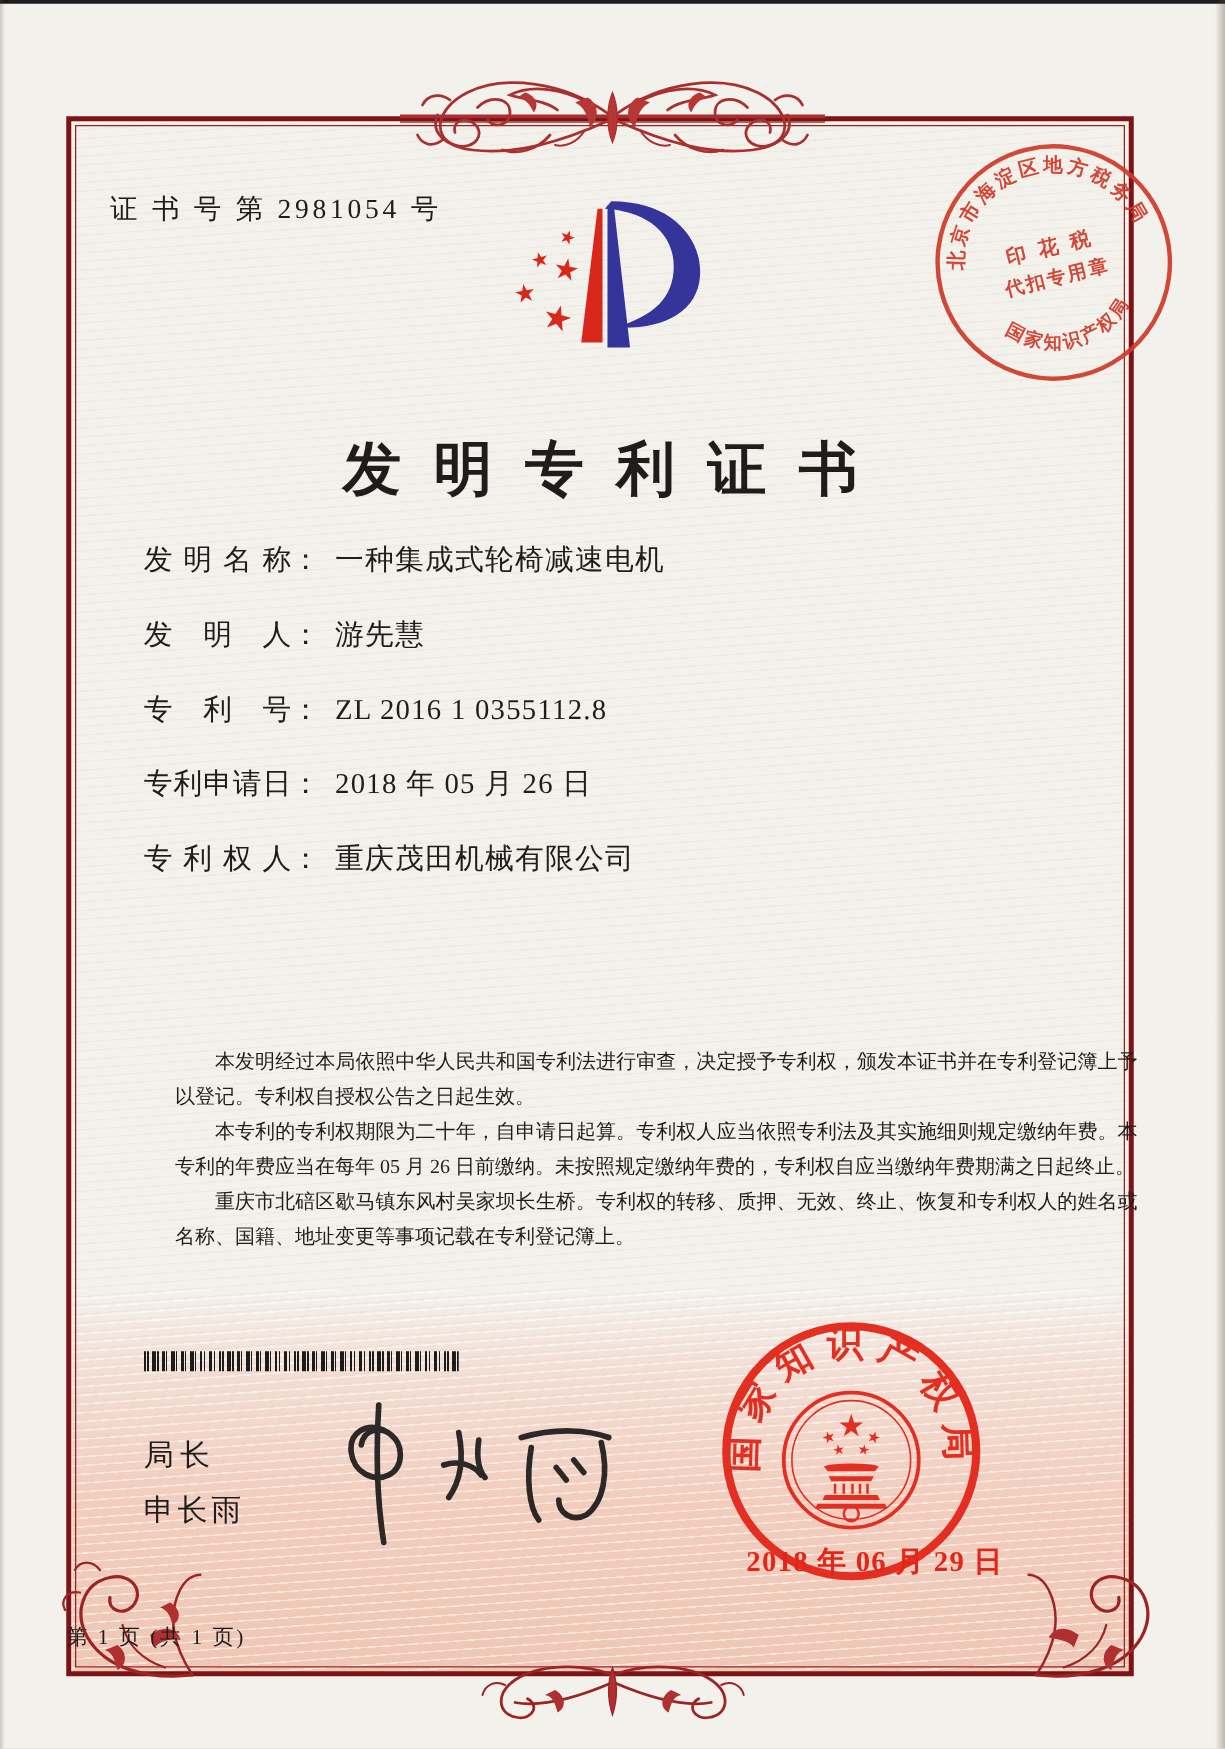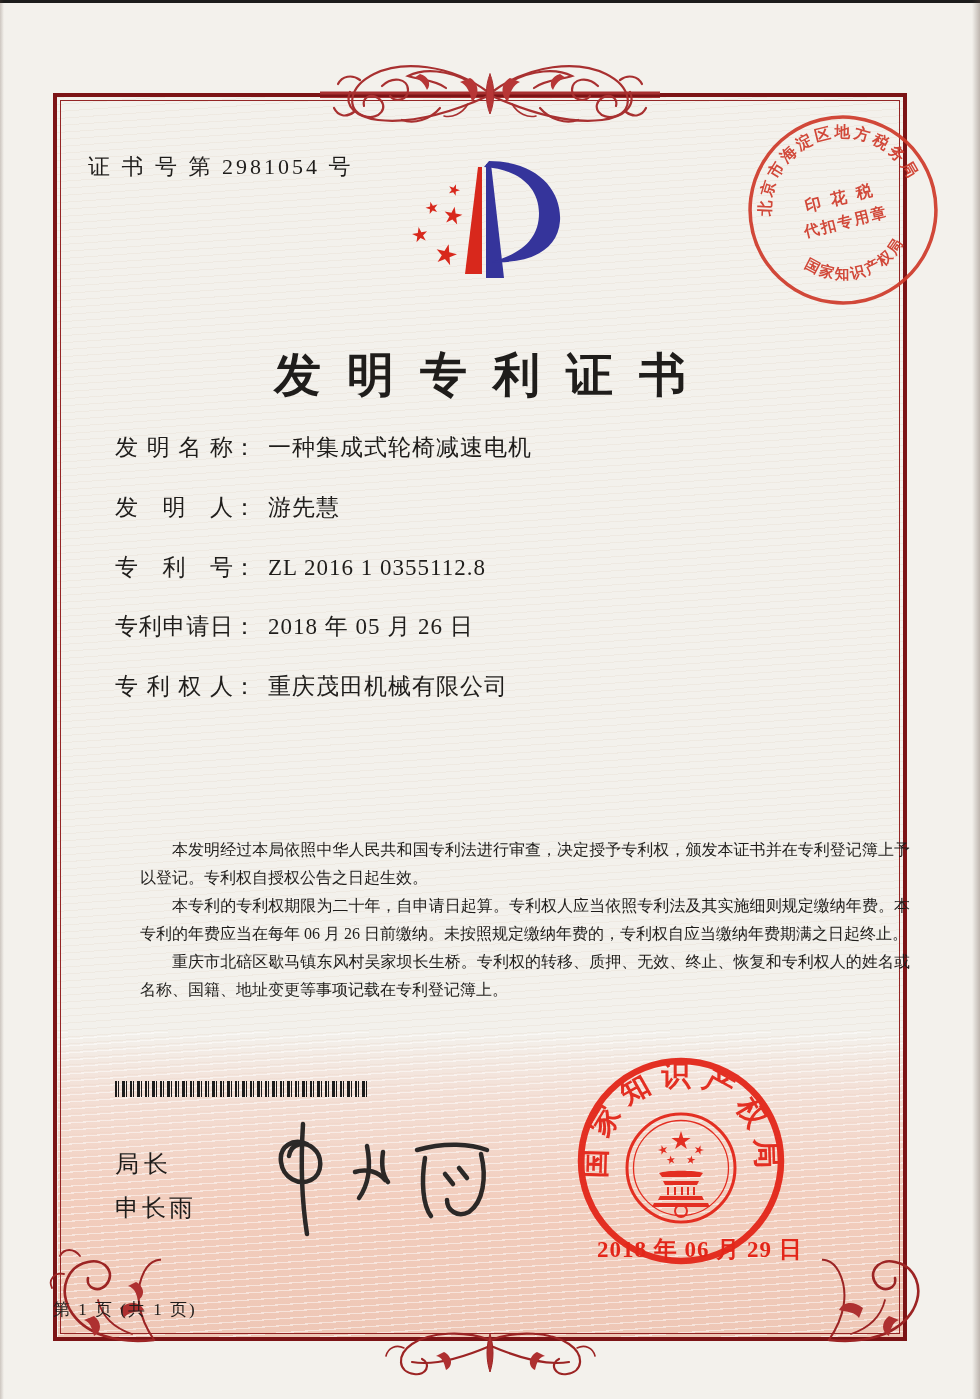--- a/index.html
+++ b/index.html
@@ -192,21 +192,21 @@
   <div class="field-row" style="top:611px;">
     <span class="fl">专利申请日</span><span class="fc">：</span><span class="fv">2018 年 05 月 26 日</span>
   </div>
   <div class="field-row" style="top:671px;">
     <span class="fl">专利权人</span><span class="fc">：</span><span class="fv">重庆茂田机械有限公司</span>
   </div>
 
 
   <div class="paras">
     <p>本发明经过本局依照中华人民共和国专利法进行审查，决定授予专利权，颁发本证书并在专利登记簿上予以登记。专利权自授权公告之日起生效。</p>
-    <p>本专利的专利权期限为二十年，自申请日起算。专利权人应当依照专利法及其实施细则规定缴纳年费。本专利的年费应当在每年 06 月 26 日前缴纳。未按照规定缴纳年费的，专利权自应当缴纳年费期满之日起终止。</p>
+    <p>本专利的专利权期限为二十年，自申请日起算。专利权人应当依照专利法及其实施细则规定缴纳年费。本专利的年费应当在每年 05 月 26 日前缴纳。未按照规定缴纳年费的，专利权自应当缴纳年费期满之日起终止。</p>
     <p>重庆市北碚区歇马镇东风村吴家坝长生桥。专利权的转移、质押、无效、终止、恢复和专利权人的姓名或名称、国籍、地址变更等事项记载在专利登记簿上。</p>
   </div>
 
   <div class="barcode"></div>
 
   <div class="director-title">局长</div>
   <div class="director-name">申长雨</div>
 
   <svg class="signature" viewBox="0 0 250 125">
     <g stroke="#161616" fill="none" stroke-width="4.5" stroke-linecap="round" stroke-linejoin="round" opacity=".9">

